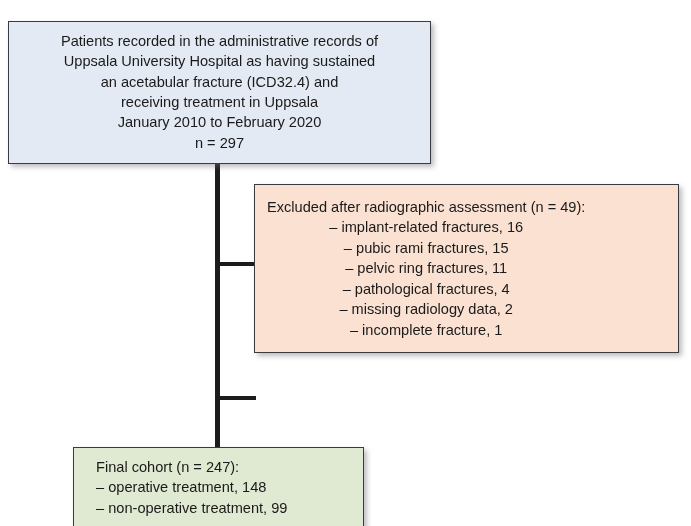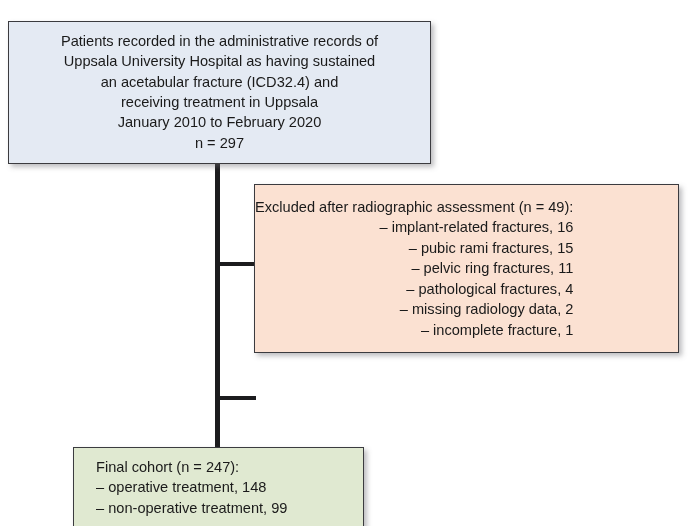--- a/index.html
+++ b/index.html
@@ -56,21 +56,22 @@
     padding-bottom: 1px;
   }
 
   
   .node-excluded {
     background: #fbe1d2;
     display: flex;
     align-items: center;
   }
   .node-excluded .node-text {
-    text-align: right;
+    text-align: center;
+    padding-left: 12px;
   }
   .node-excluded-1 {
     left: 254px;
     top: 169px;
     width: 425px;
     height: 169px;
   }
   .node-excluded-2 {
     left: 254px;
     top: 352px;

